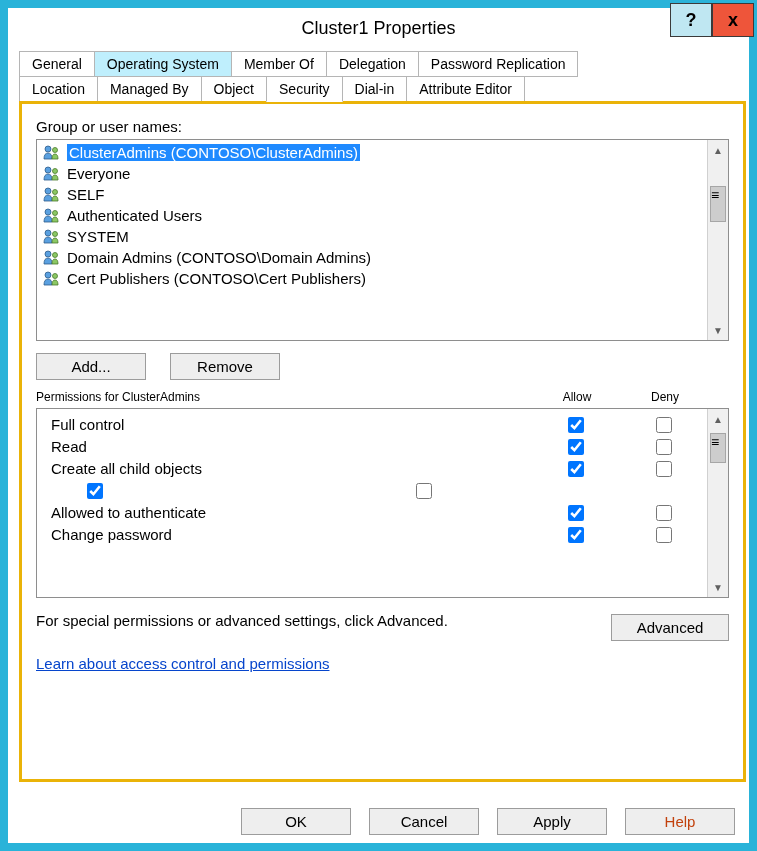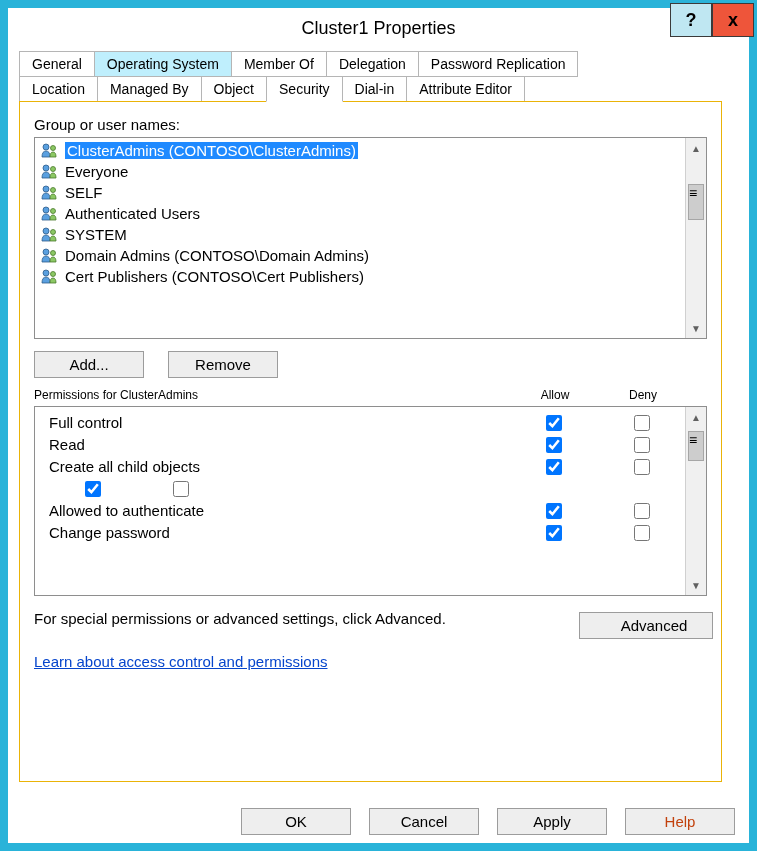--- a/index.html
+++ b/index.html
@@ -48,22 +48,22 @@
     cursor:default;
   }
   .tab.highlight{background:#bfeffd}
   .tab.active{
     background:#fff;
     border-bottom:1px solid #fff;
     position:relative;z-index:2;
   }
   .tab-row.bottom{margin-top:-1px}
   .tab-panel{
-    border:1px solid #eab308;
-    margin:-1px 24px 0 8px;
+    border:3px solid #eab308;
+    margin:-1px 0 0 8px;
     padding:10px 14px 14px 14px;
     background:#fff;
     position:relative;
     height:681px;
     box-sizing:border-box;
   }
   .label{font-size:15px;margin:4px 0 4px 0}
   
   .listbox{
     border:1px solid #8e8e8e;
@@ -118,31 +118,31 @@
     height:188px;
     position:relative;
     overflow:hidden;
     background:#fff;
   }
   .perm-list{padding:4px 0 0 0}
   .perm-row{
     display:flex;align-items:center;
     font-size:15px;
     padding:2px 0 2px 14px;
+    justify-content:space-between;
   }
   .perm-row .pname{flex:1}
   .perm-row .pcell{width:88px;text-align:center}
   .perm-row input[type=checkbox]{
     width:16px;height:16px;margin:0;vertical-align:middle;
   }
   .note{font-size:15px;margin:14px 0 0 0}
   .adv-btn{
-    position:absolute;right:8px;top:510px;
+    position:absolute;right:14px;top:510px;
     width:116px;
-    padding-left:16px;
   }
   .link{color:#0645cc;display:inline-block;margin-top:26px;font-size:15px}
   
   .footer{
     position:absolute;left:0;right:0;bottom:8px;
     display:flex;justify-content:flex-end;gap:18px;
     padding:0 14px 0 0;
   }
   .footer .btn.disabled{color:#c2410c}
 </style>

